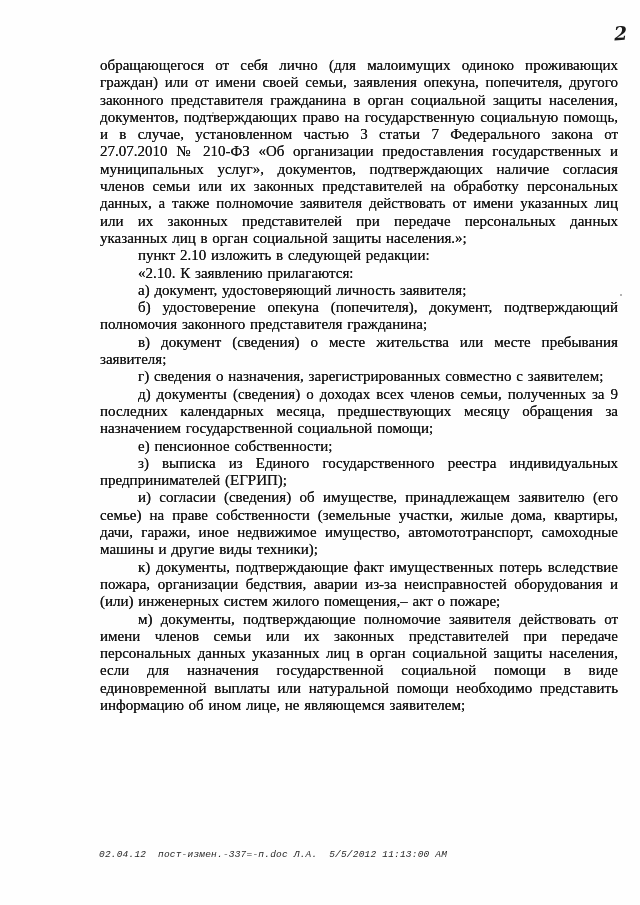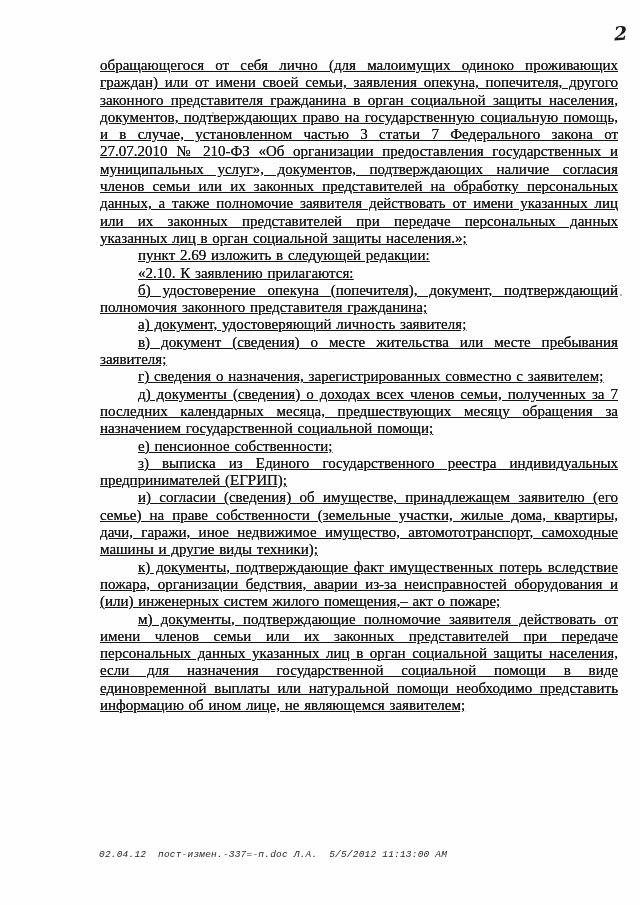--- a/index.html
+++ b/index.html
@@ -34,21 +34,20 @@
     font-size: 15px;
     line-height: 17.3px;
     color: #151515;
     text-align: justify;
     word-spacing: 1px;
     text-shadow: 0 0 0.45px #1a1a1a;
   }
   .doc-body p.para {
     margin: 0;
     text-indent: 38px;
-    text-decoration: underline;
   }
   .doc-body p.para.no-indent {
     text-indent: 0;
   }
   .doc-footer {
     position: absolute;
     left: 99px;
     top: 849px;
     font-family: "Liberation Mono", monospace;
     font-style: italic;
@@ -71,27 +70,27 @@
   .sp4 { left: 620px; top: 294px; }
 </style>
 </head>
 <body>
 
 <div class="page">
   <div class="page-number">2</div>
 
   <div class="doc-body">
       <p class="para no-indent">обращающегося от себя лично (для малоимущих одиноко проживающих граждан) или от имени своей семьи, заявления опекуна, попечителя, другого законного представителя гражданина в орган социальной защиты населения, документов, подтверждающих право на государственную социальную помощь, и в случае, установленном частью 3 статьи 7 Федерального закона от 27.07.2010 № 210-ФЗ «Об организации предоставления государственных и муниципальных услуг», документов, подтверждающих наличие согласия членов семьи или их законных представителей на обработку персональных данных, а также полномочие заявителя действовать от имени указанных лиц или их законных представителей при передаче персональных данных указанных лиц в орган социальной защиты населения.»;</p>
-      <p class="para">пункт 2.69 изложить в следующей редакции:</p>
+      <p class="para">пункт 2.10 изложить в следующей редакции:</p>
       <p class="para">«2.10. К заявлению прилагаются:</p>
+      <p class="para">а) документ, удостоверяющий личность заявителя;</p>
       <p class="para">б) удостоверение опекуна (попечителя), документ, подтверждающий полномочия законного представителя гражданина;</p>
-      <p class="para">а) документ, удостоверяющий личность заявителя;</p>
       <p class="para">в) документ (сведения) о месте жительства или месте пребывания заявителя;</p>
       <p class="para">г) сведения о назначения, зарегистрированных совместно с заявителем;</p>
-      <p class="para">д) документы (сведения) о доходах всех членов семьи, полученных за 7 последних календарных месяца, предшествующих месяцу обращения за назначением государственной социальной помощи;</p>
+      <p class="para">д) документы (сведения) о доходах всех членов семьи, полученных за 9 последних календарных месяца, предшествующих месяцу обращения за назначением государственной социальной помощи;</p>
       <p class="para">е) пенсионное собственности;</p>
       <p class="para">з) выписка из Единого государственного реестра индивидуальных предпринимателей (ЕГРИП);</p>
       <p class="para">и) согласии (сведения) об имуществе, принадлежащем заявителю (его семье) на праве собственности (земельные участки, жилые дома, квартиры, дачи, гаражи, иное недвижимое имущество, автомототранспорт, самоходные машины и другие виды техники);</p>
       <p class="para">к) документы, подтверждающие факт имущественных потерь вследствие пожара, организации бедствия, аварии из-за неисправностей оборудования и (или) инженерных систем жилого помещения,– акт о пожаре;</p>
       <p class="para">м) документы, подтверждающие полномочие заявителя действовать от имени членов семьи или их законных представителей при передаче персональных данных указанных лиц в орган социальной защиты населения, если для назначения государственной социальной помощи в виде единовременной выплаты или натуральной помощи необходимо представить информацию об ином лице, не являющемся заявителем;</p>
     </div>
 
   <div class="doc-footer">02.04.12  пост-измен.-337=-п.doc Л.А.  5/5/2012 11:13:00 AM</div>
 
   <div class="speckle sp1"></div>

